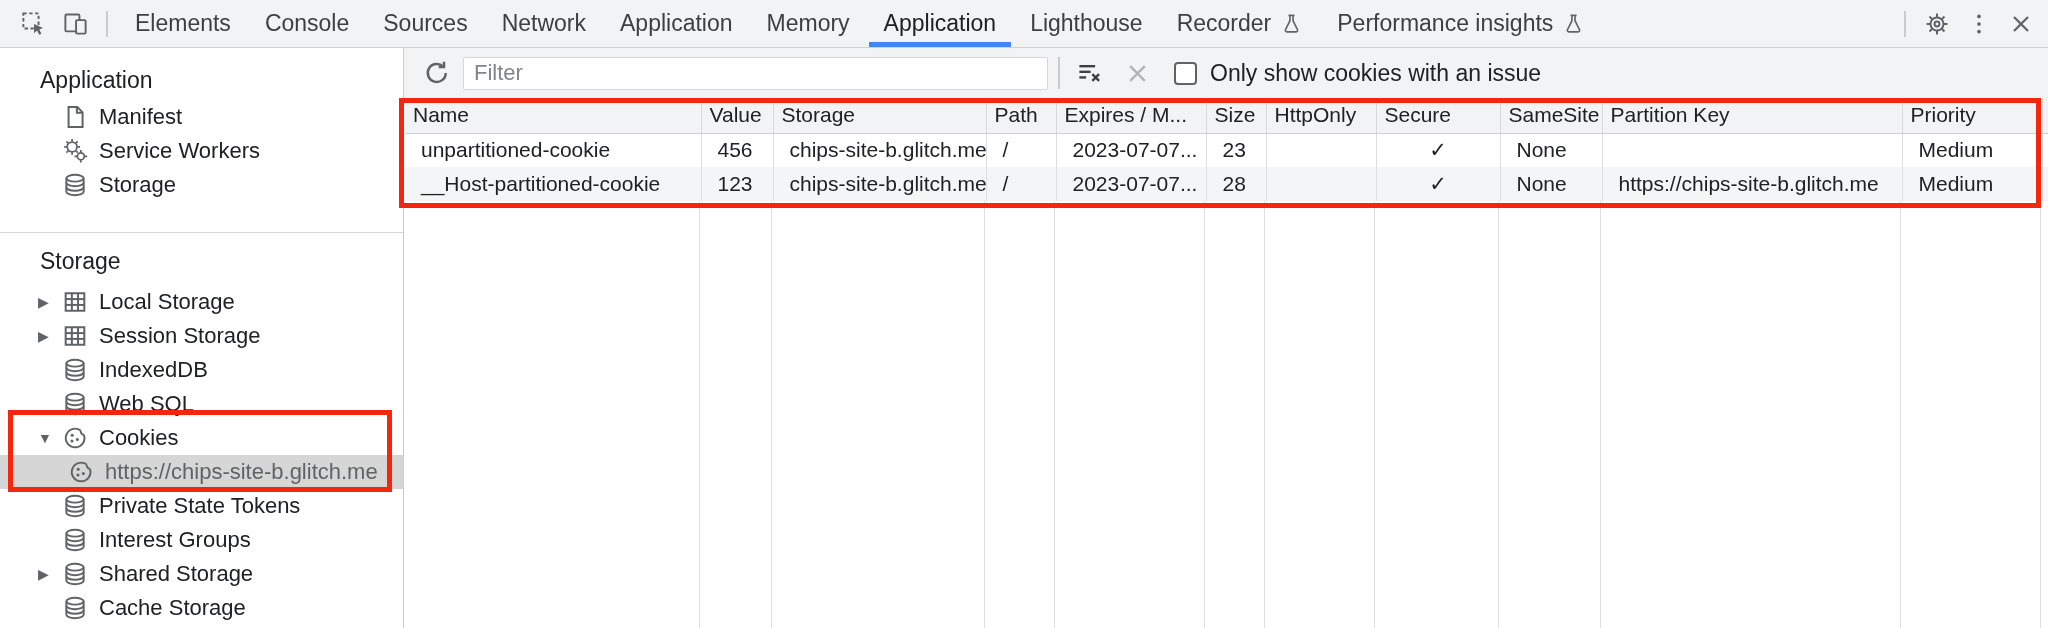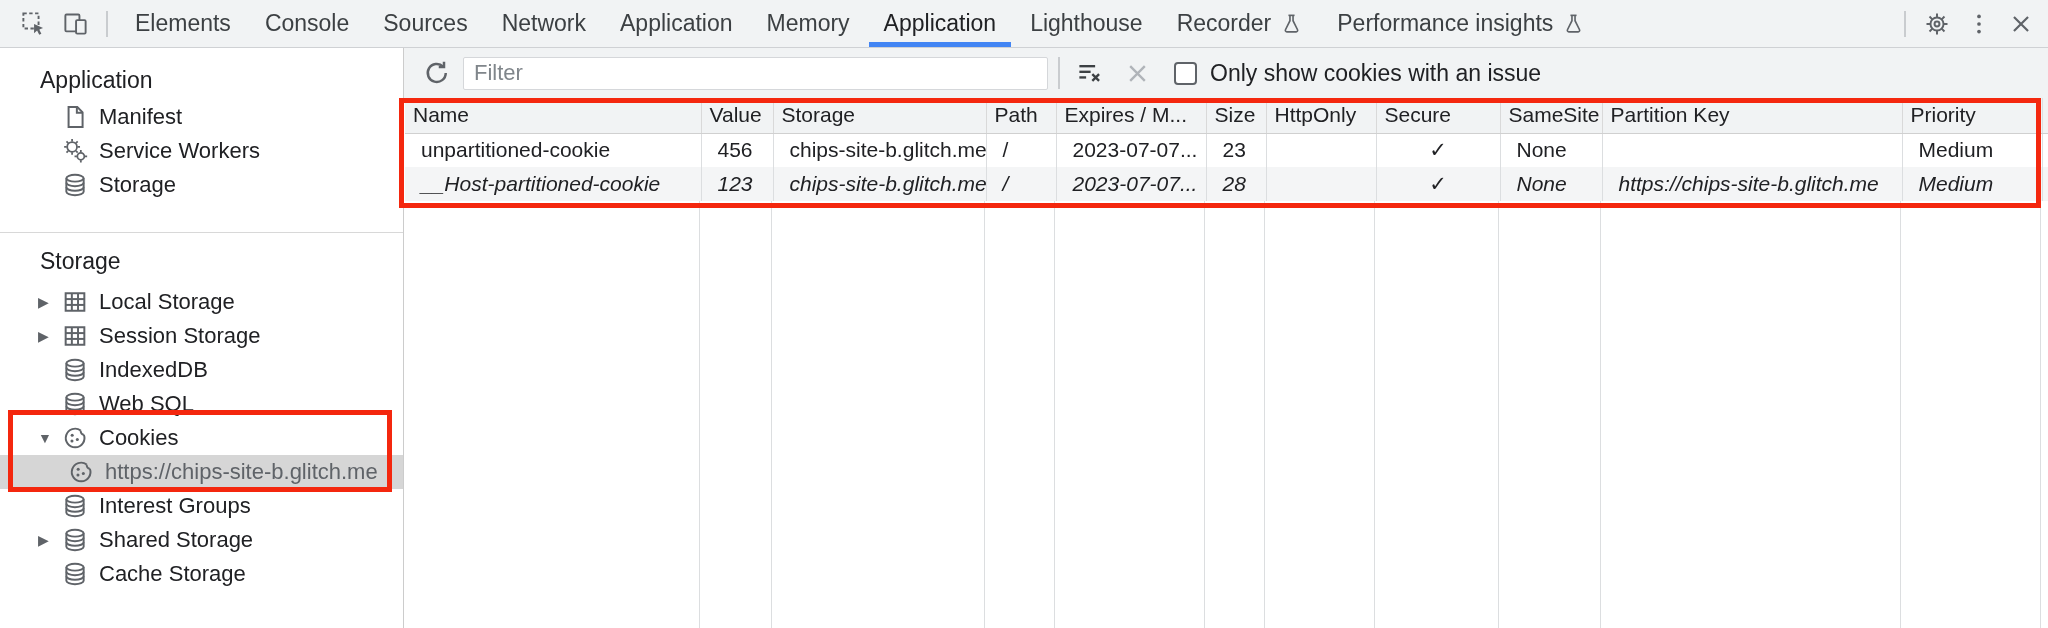--- a/index.html
+++ b/index.html
@@ -67,21 +67,21 @@
   table.cookies { position: absolute; left: 1px; top: 0; width: 100%; border-collapse: collapse;
     table-layout: fixed; font-size: 21px; }
   table.cookies th { height: 35px; background: #f1f3f4; font-weight: normal; text-align: left;
     padding: 0 8px; border-right: 1px solid #d9d9d9; border-bottom: 1px solid #d0d0d0;
     white-space: nowrap; overflow: hidden; cursor: pointer; }
   table.cookies td { height: 34px; padding: 0 16px; border-right: 1px solid #dcdee0;
     white-space: nowrap; overflow: hidden; }
   table.cookies th.last, table.cookies td.last { border-right: 1px solid #dcdee0; }
   table.cookies th.filler, table.cookies td.filler { border-right: none; }
   tr.r1 td { background: #fff; }
-  tr.r2 td { background: #f4f5f6; font-style: italic; }
+  tr.r2 td { background: #f4f5f6; }
   td.name { padding-left: 34px; }
   td.num { text-align: left; padding-right: 14px; }
   td.center { text-align: center; }
   tr.datarow { cursor: pointer; }
 
   
   .annotation { position: absolute; border: 5px solid #f4270e; pointer-events: none; z-index: 5; }
   .table-annotation { left: -5px; top: 0; right: 7px; height: 110px; }
   .sidebar-annotation { left: 8px; top: 362px; width: 384px; height: 82px; }
 </style>
@@ -310,20 +310,29 @@
           <span>Cookies</span>
         </div>
         <div class="tree-item child selected">
           <span class="arrow"></span>
           <span class="ticon">
               <svg class="ic" width="28" height="28">
                 <use href="#i-cookie"></use>
               </svg>
             </span>
           <span>https://chips-site-b.glitch.me</span>
+        </div>
+        <div class="tree-item">
+          <span class="arrow"></span>
+          <span class="ticon">
+              <svg class="ic" width="28" height="28">
+                <use href="#i-db"></use>
+              </svg>
+            </span>
+          <span>Private State Tokens</span>
         </div>
         <div class="tree-item">
           <span class="arrow"></span>
           <span class="ticon">
               <svg class="ic" width="28" height="28">
                 <use href="#i-db"></use>
               </svg>
             </span>
           <span>Interest Groups</span>
         </div>

